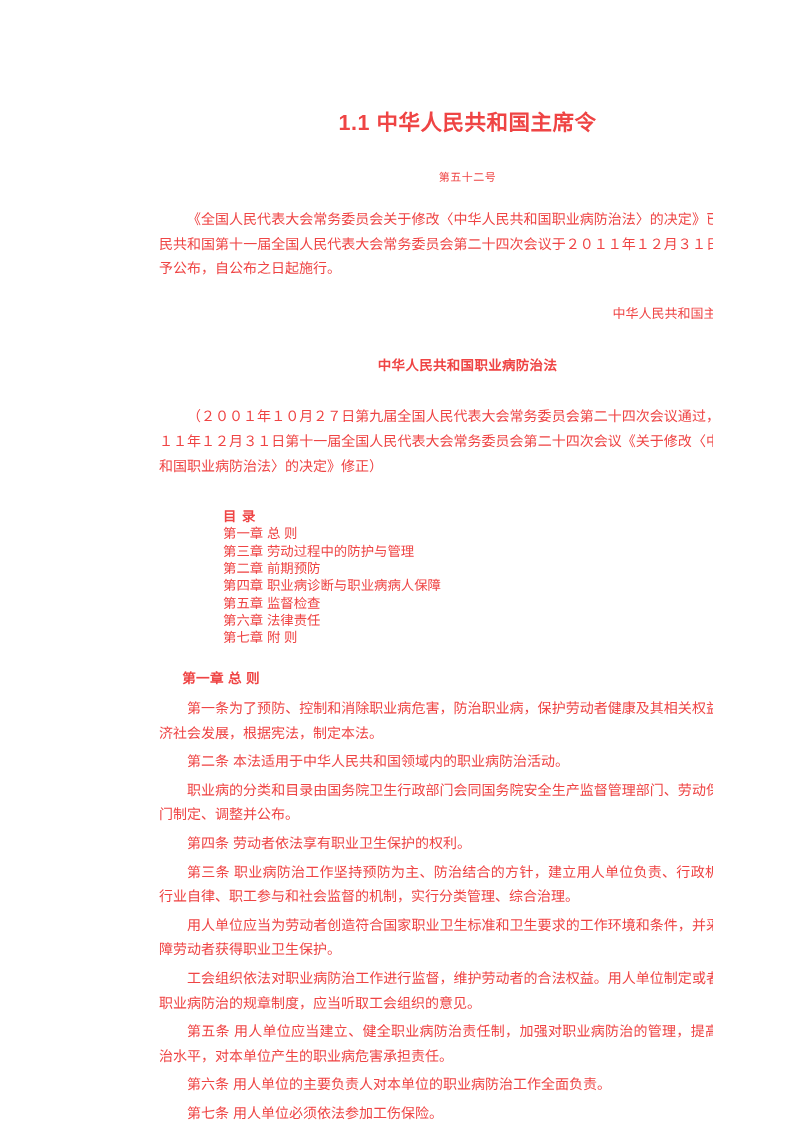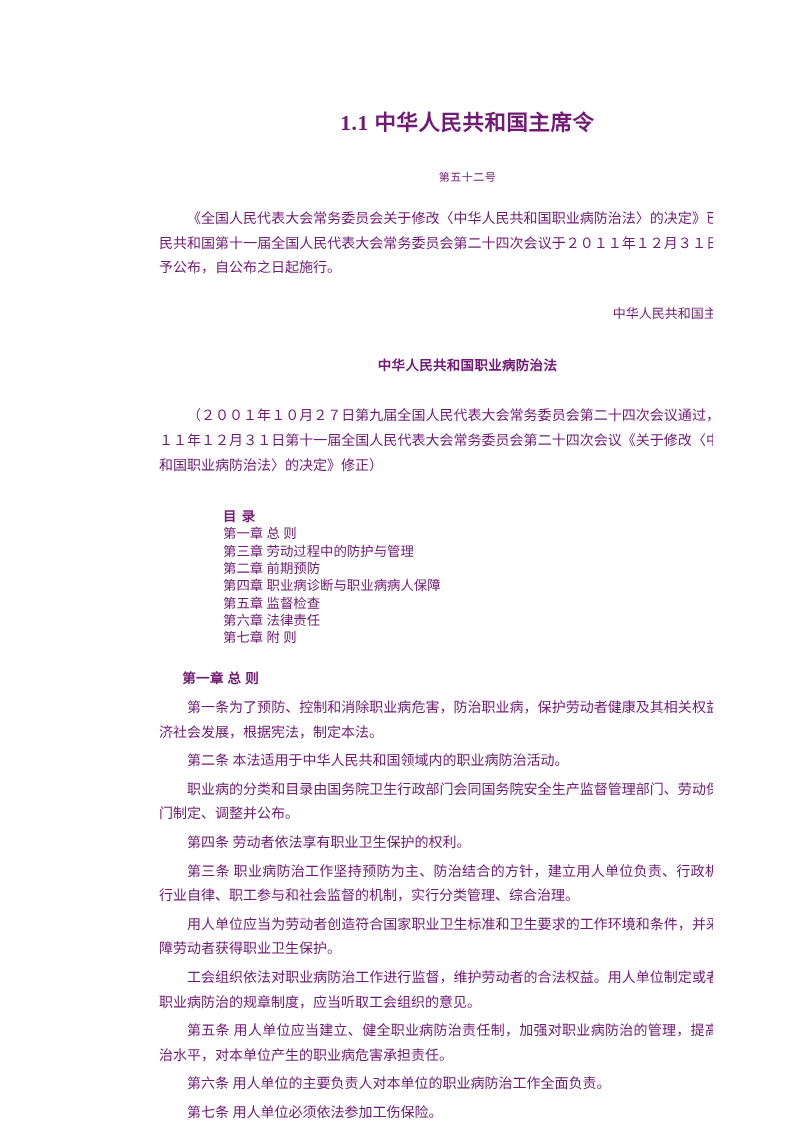--- a/index.html
+++ b/index.html
@@ -8,22 +8,22 @@
     padding: 0;
     background: #ffffff;
   }
   .page {
     position: relative;
     width: 633px;
     height: 1122px;
     background: #ffffff;
     margin: 0 auto;
     overflow: hidden;
-    font-family: Liberation Serif, serif;
-    color: #701a75;
+    font-family: Liberation Sans, sans-serif;
+    color: #ef4444;
     box-sizing: border-box;
   }
   .content {
     position: absolute;
     left: 75px;
     top: 0;
     width: 625px;
   }
 
   

